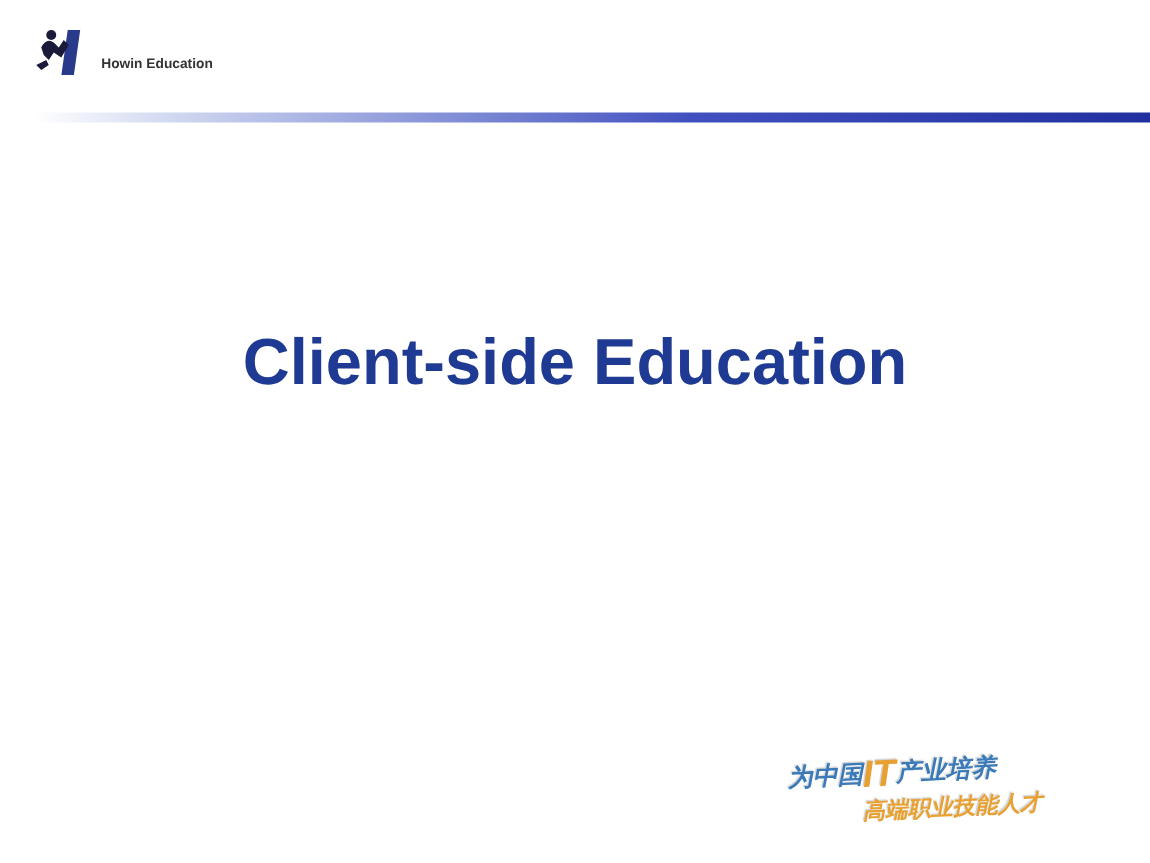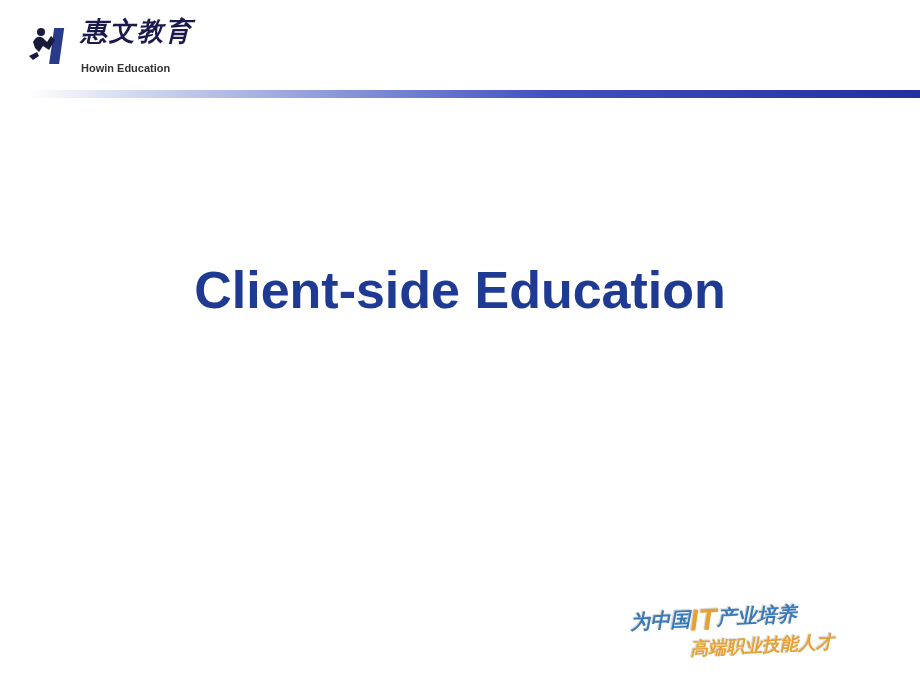--- a/index.html
+++ b/index.html
@@ -113,21 +113,20 @@
   <div class="logo-area">
     <div class="logo-icon">
       <svg width="48" height="48" viewBox="0 0 48 48">
         <rect x="30" y="6" width="10" height="36" fill="#2a3a8a" transform="skewX(-8)"></rect>
         <path d="M 8 20 Q 12 12 18 16 L 22 20 L 26 14 L 30 18 L 24 28 L 18 24 L 14 30 L 10 26 Z" fill="#1a1a3a"></path>
         <circle cx="16" cy="10" r="4" fill="#1a1a3a"></circle>
         <path d="M 4 34 L 12 30 L 14 34 L 8 38 Z" fill="#1a1a3a"></path>
       </svg>
     </div>
     <div class="logo-text">
-      <div class="logo-cn">惠文教育</div>
       <div class="logo-en">Howin Education</div>
     </div>
   </div>
 </div>
 
 <div class="gradient-bar"></div>
 
 <h1 class="main-title">Client-side Education</h1>
 
 <div class="footer-graphic">

